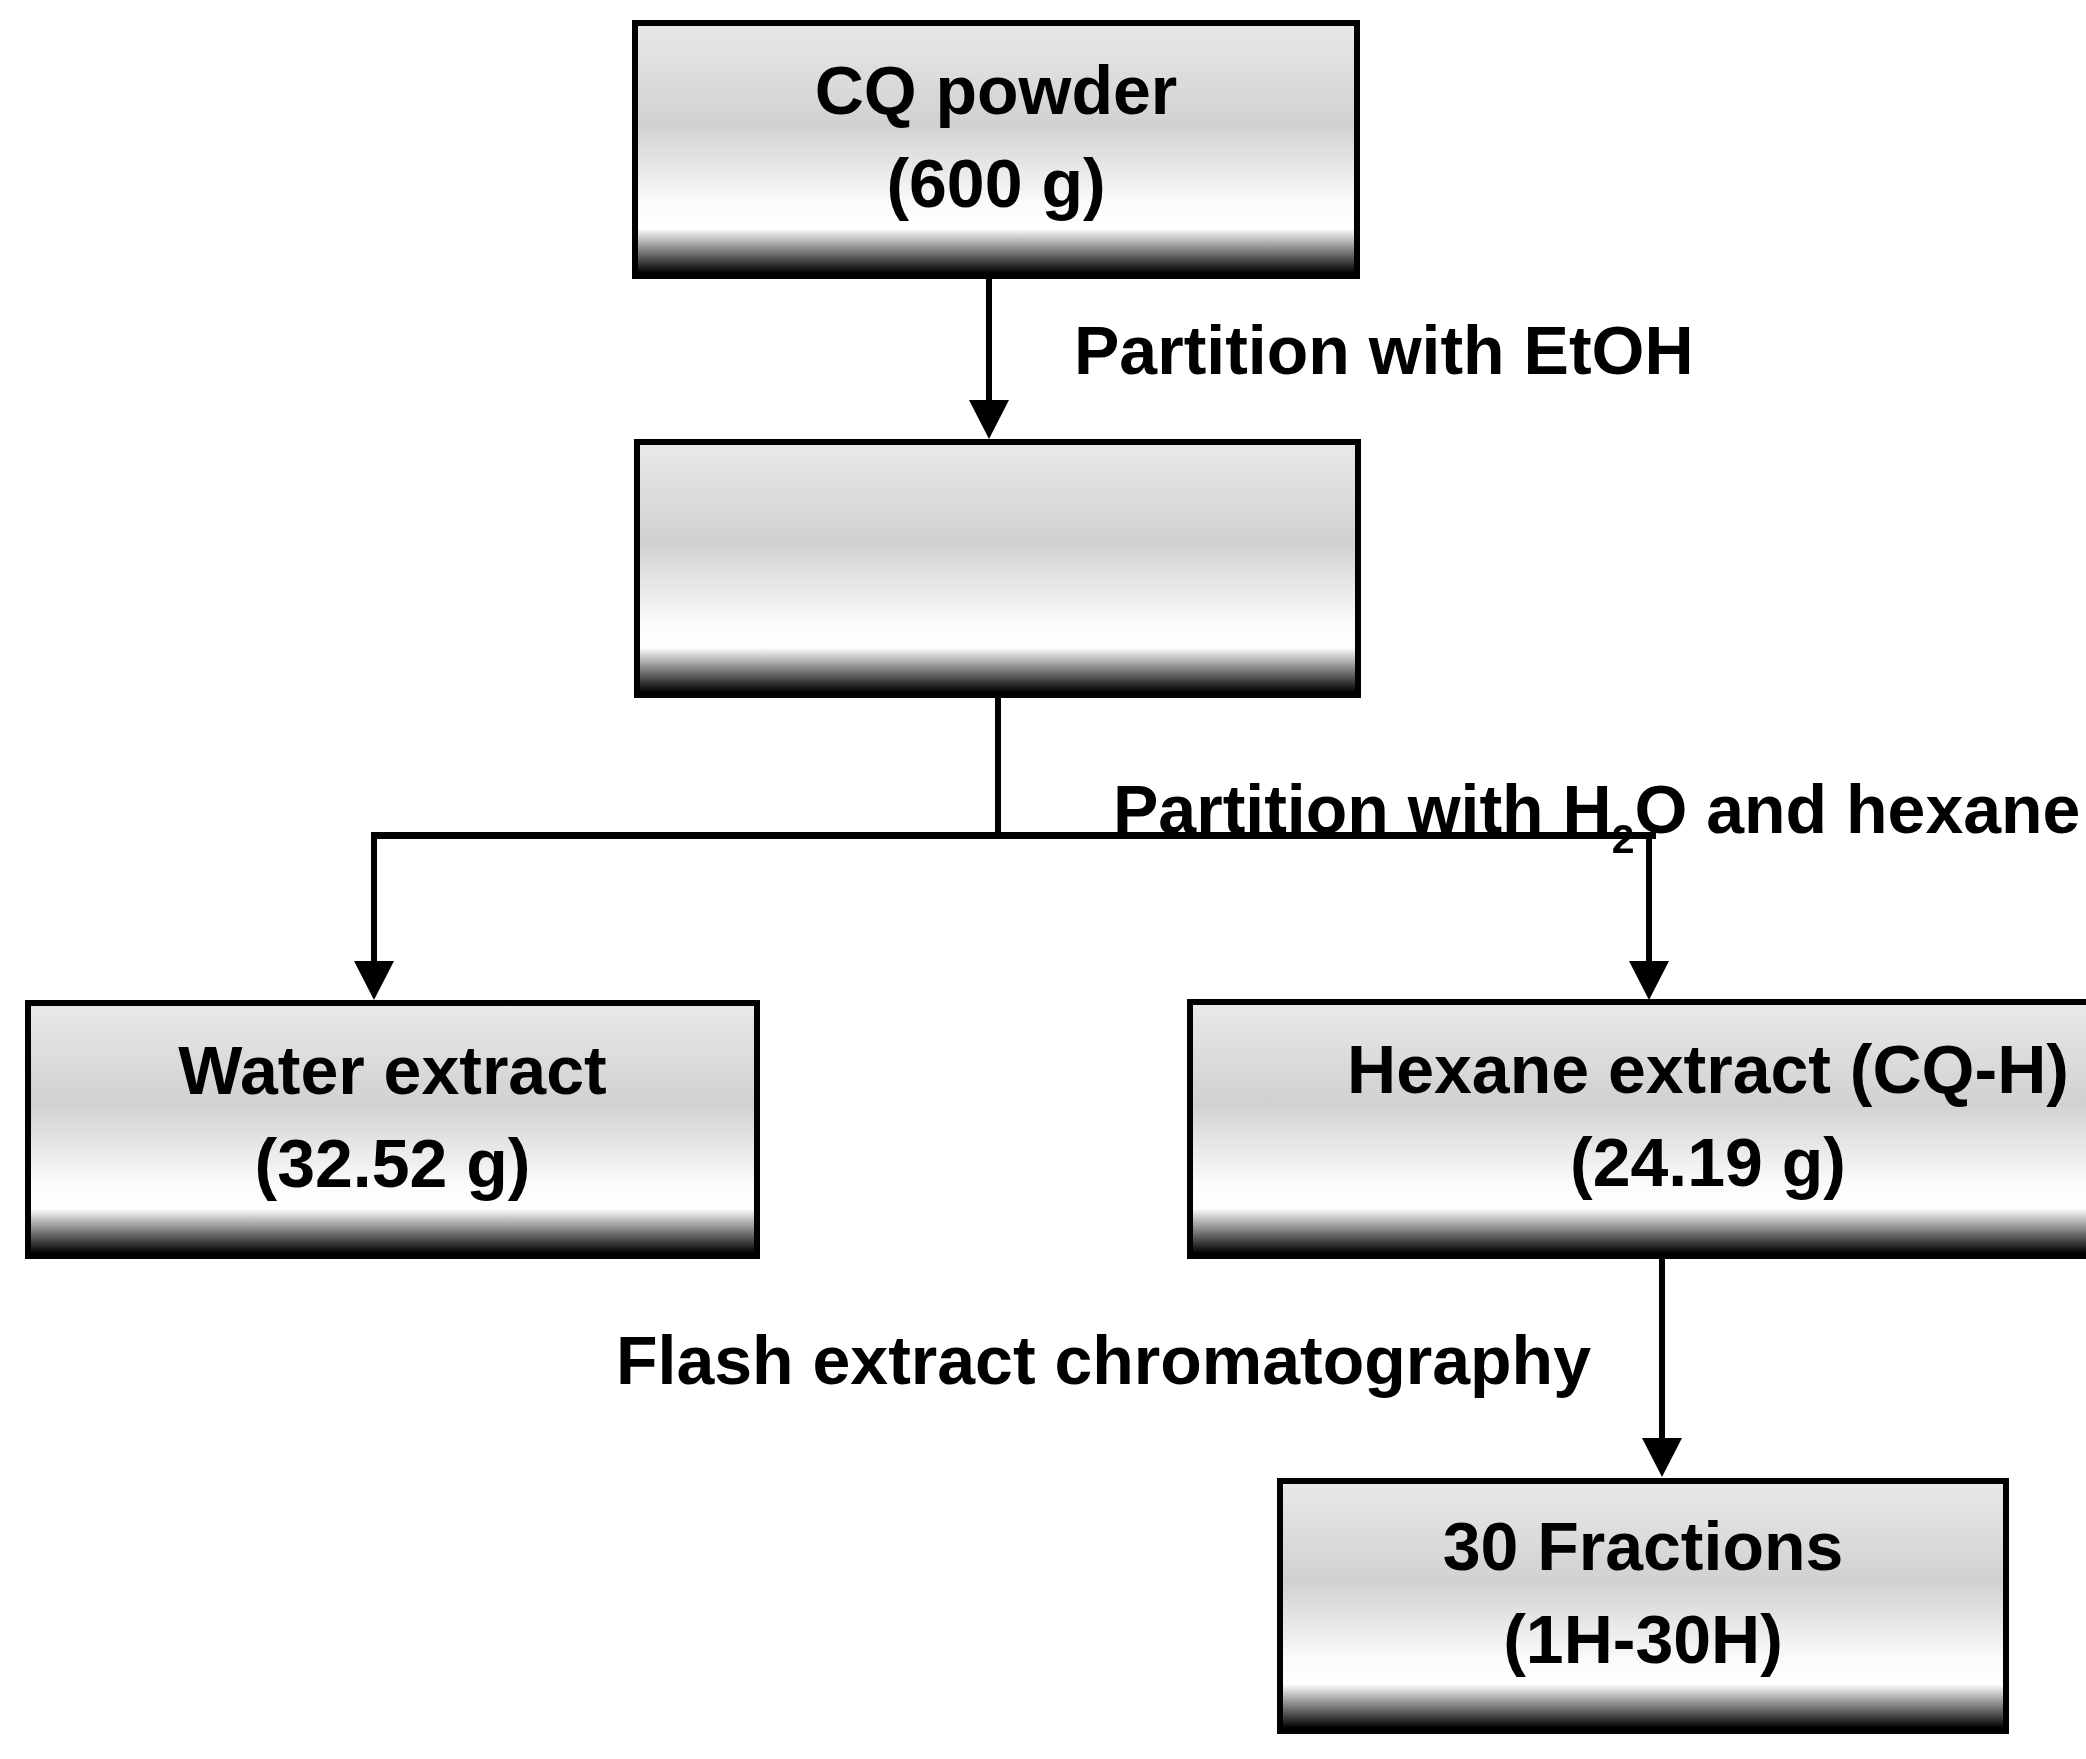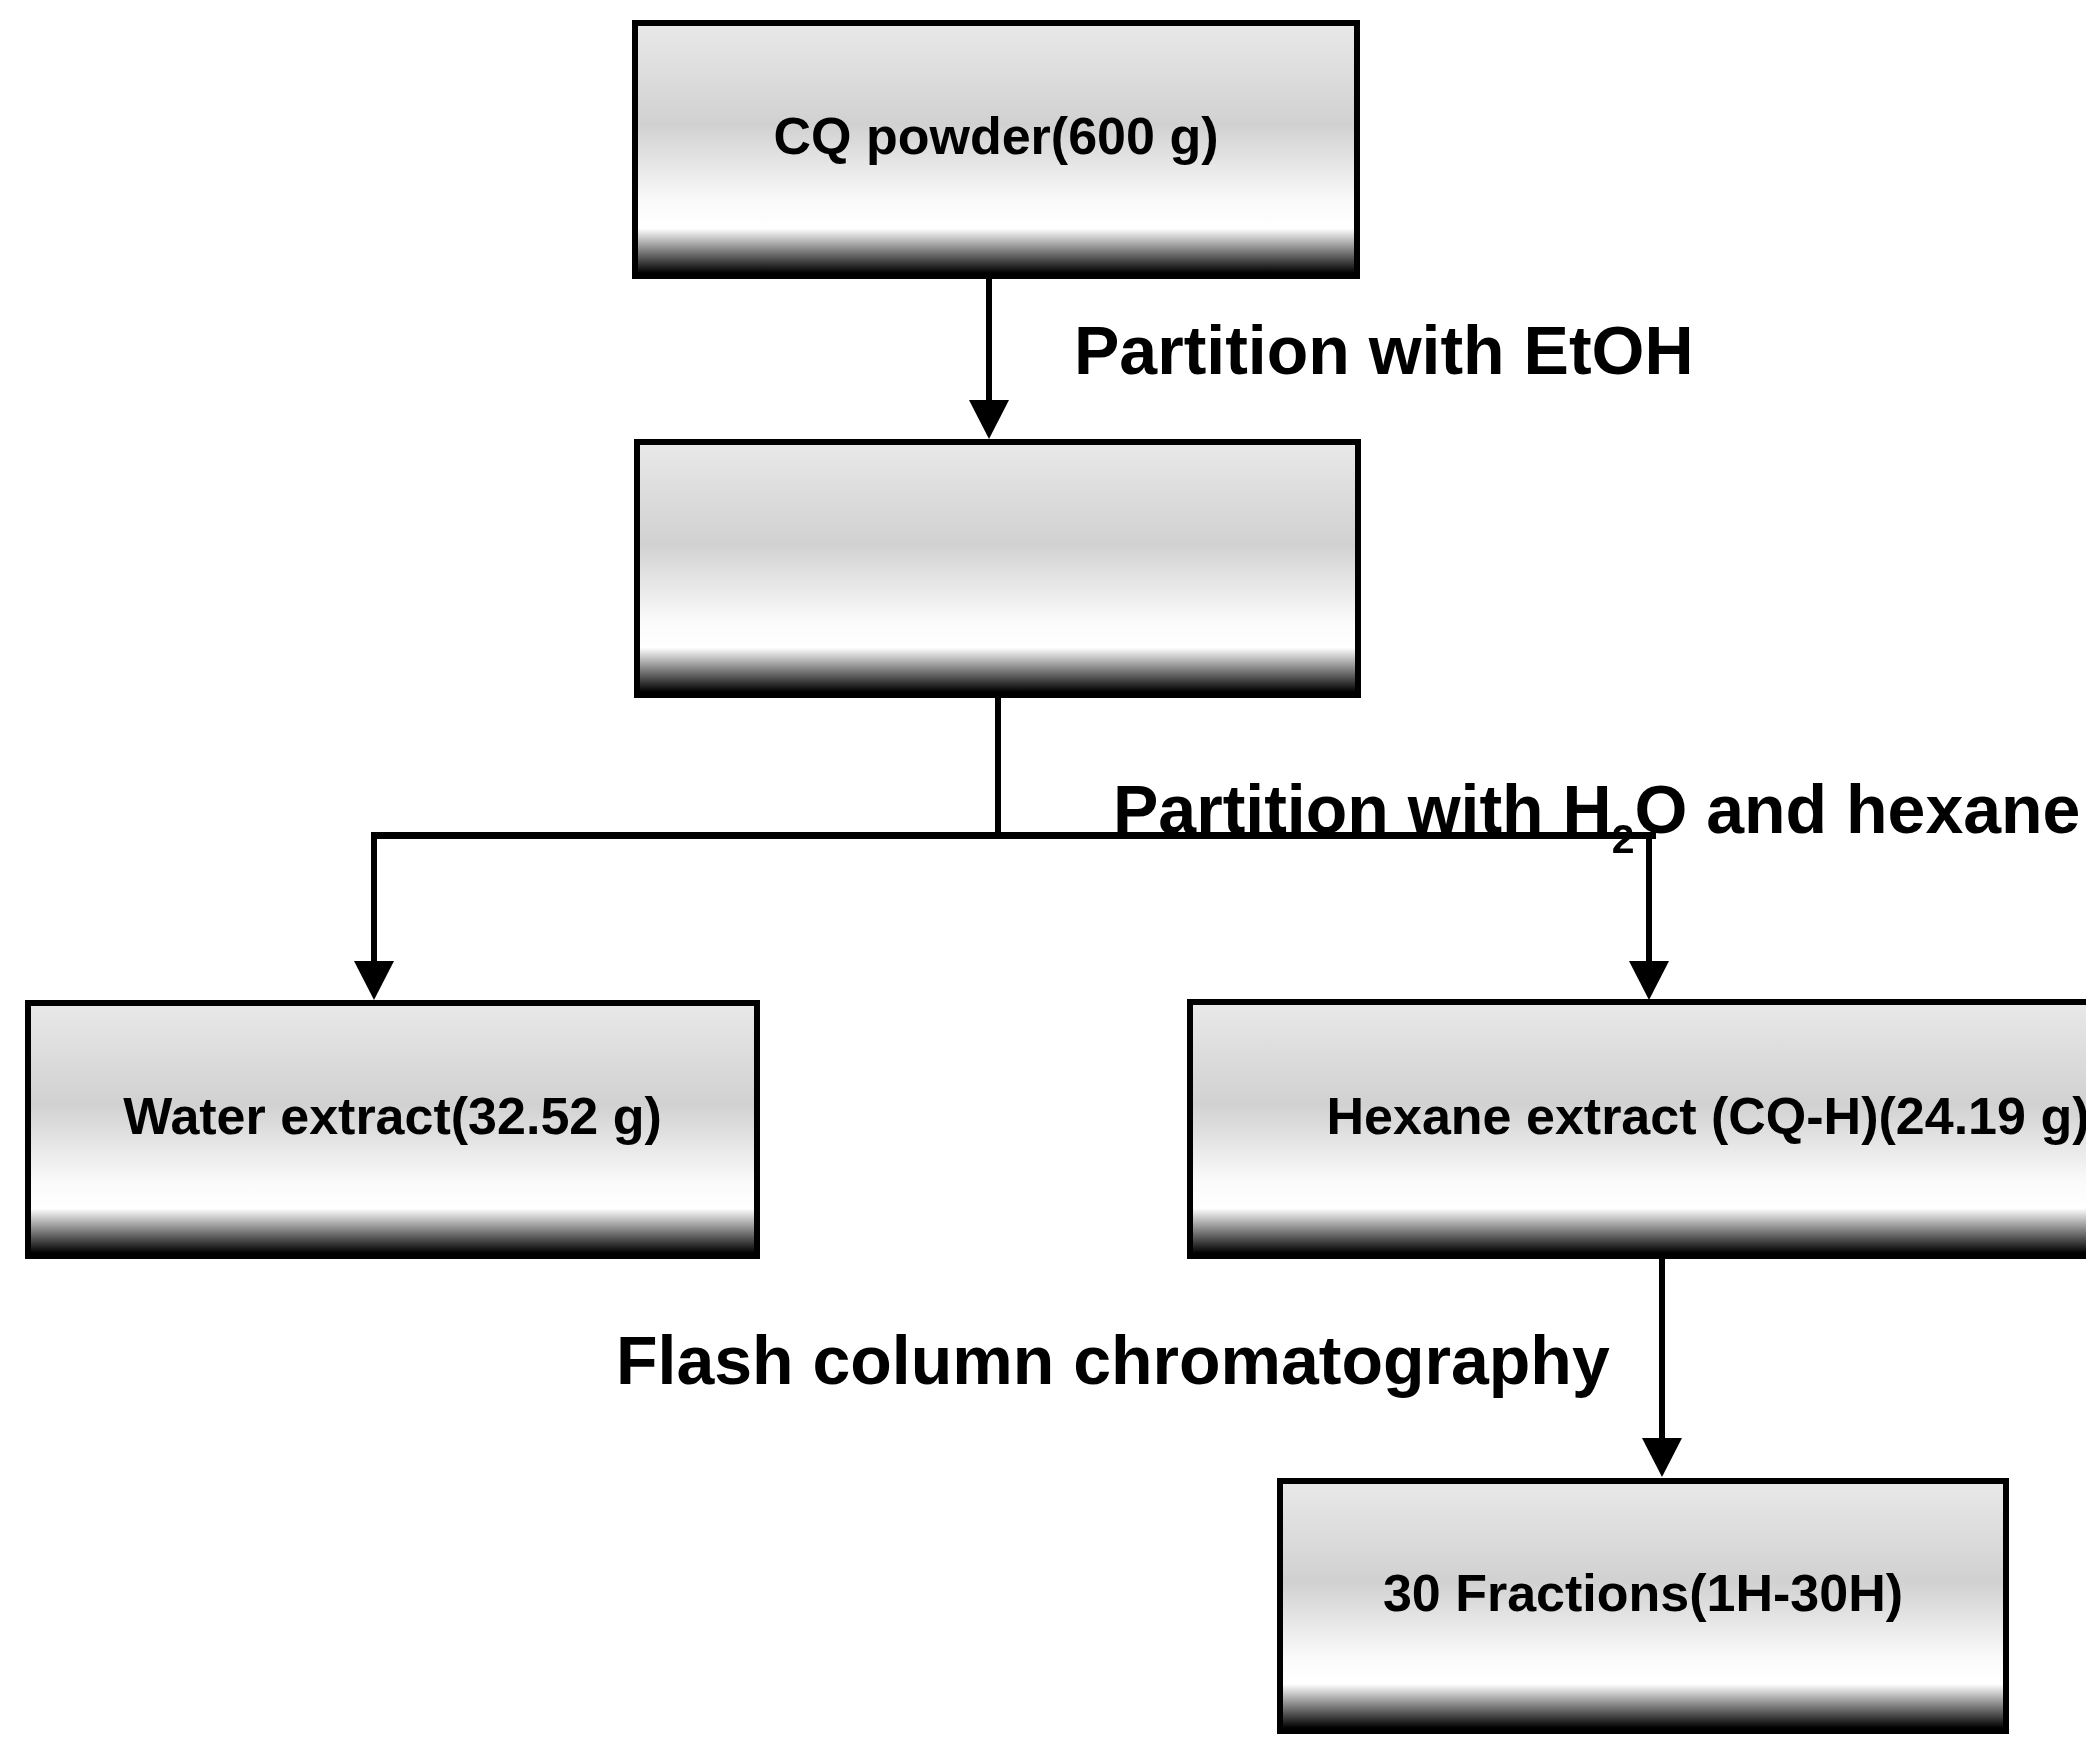--- a/index.html
+++ b/index.html
@@ -27,27 +27,28 @@
   .node {
     position: absolute;
     border: 6.4px solid var(--box-border);
     background: linear-gradient(180deg,
       var(--box-grad-top) 0%,
       var(--box-grad-mid) 40%,
       #fbfbfb 72%,
       var(--box-grad-light) 82%,
       var(--box-grad-bottom) 100%);
     display: flex;
+    flex-direction: column;
     align-items: center;
     justify-content: center;
     padding-bottom: 26px;
     text-align: center;
     color: var(--text-color);
     font-weight: bold;
-    font-size: 52px;
+    font-size: 68px;
     line-height: 93px;
     white-space: nowrap;
   }
   #node-cq-powder      { left: 632px;  top: 20px;   width: 728px; height: 259px; }
   #node-etoh-extract   { left: 634px;  top: 439px;  width: 727px; height: 259px; }
   #node-water-extract  { left: 25px;   top: 1000px; width: 735px; height: 259px; }
   #node-hexane-extract { left: 1187px; top: 999px; width: 1042px; height: 260px; }
   #node-fractions      { left: 1277px; top: 1478px; width: 732px; height: 256px; }
 
   .vline, .hline {
@@ -137,17 +138,17 @@
 
   <div class="edge-label" id="label-extraction">
     <span>Partition with EtOH</span>
   </div>
 
   <div class="edge-label" id="label-partition">
     <span>Partition with H</span><span class="subscript">2</span><span>O and hexane</span>
   </div>
 
   <div class="edge-label" id="label-flash">
-    <span>Flash column chromatography</span>
+    <span>Flash extract chromatography</span>
   </div>
 
 </div>
 
 
 </body></html>

